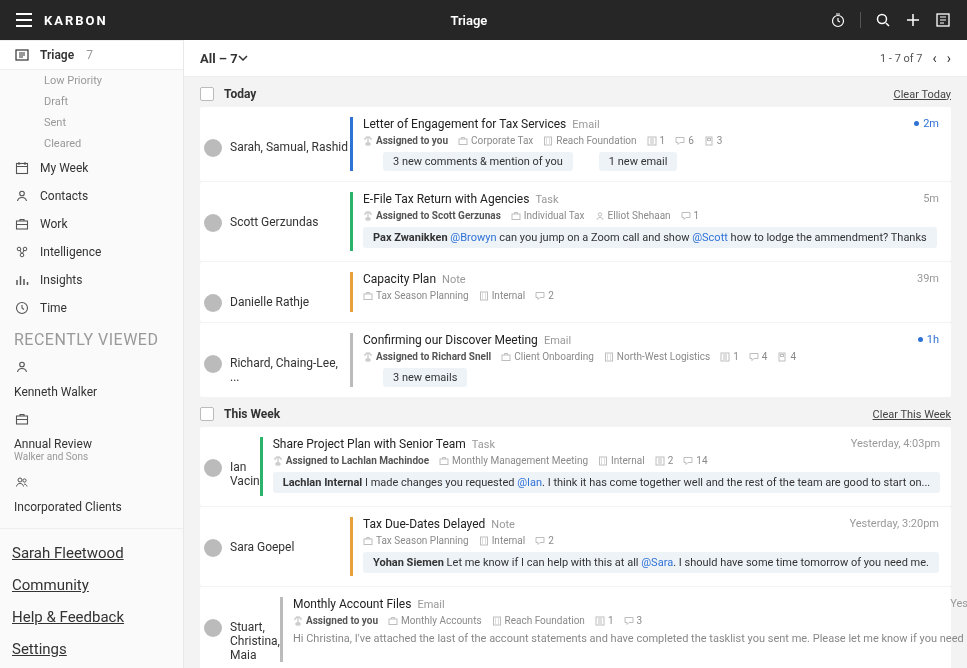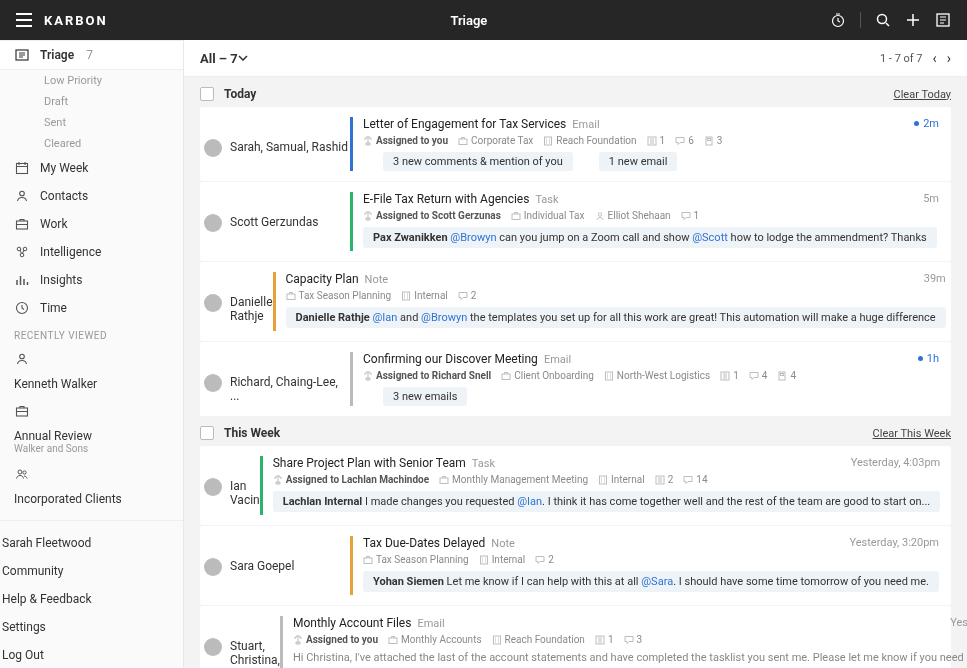--- a/index.html
+++ b/index.html
@@ -12,26 +12,26 @@
 .top-actions { display: flex; gap: 14px; align-items: center; }
 .top-actions .sep { width: 1px; height: 16px; background: #555; }
 .icon { display: inline-flex; width: 16px; height: 16px; align-items: center; justify-content: center; }
 .body { flex: 1; display: flex; overflow: hidden; }
 .sidebar { width: 184px; border-right: 1px solid #e8e8e8; background: #fafafa; display: flex; flex-direction: column; overflow-y: auto; }
 .side-item { display: flex; align-items: center; padding: 6px 14px; gap: 10px; font-size: 12px; color: #333; cursor: pointer; }
 .side-item.active { background: #fff; font-weight: 600; border-top: 1px solid #eee; border-bottom: 1px solid #eee; }
 .side-item .count { color: #999; margin-left: 2px; font-weight: 400; }
 .side-sub { padding: 4px 14px 4px 44px; font-size: 11px; color: #999; cursor: pointer; }
 .side-section-gap { height: 10px; }
-.side-heading { padding: 8px 14px 4px; font-size: 10px; color: #999; letter-spacing: 0.5px; }
+.side-heading { padding: 8px 14px 4px; font-size: 16px; color: #999; letter-spacing: 0.5px; }
 .recent-item { display: flex; align-items: flex-start; padding: 6px 14px; gap: 10px; cursor: pointer; flex-direction: column; }
 .recent-item .rtxt { display: flex; flex-direction: column; }
 .recent-item .r1 { font-size: 12px; color: #333; }
 .recent-item .r2 { font-size: 10px; color: #999; }
-.side-link { padding: 7px 2px; font-size: 12px; color: #333; cursor: pointer; }
+.side-link { padding: 7px 12px; font-size: 15px; color: #333; cursor: pointer; text-decoration: underline; }
 .side-divider { border-top: 1px solid #eee; margin: 8px 0; }
 .main { flex: 1; display: flex; flex-direction: column; background: #f3f3f3; overflow-y: auto; }
 .main-header { background: #fff; border-bottom: 1px solid #eee; padding: 10px 16px; display: flex; align-items: center; justify-content: space-between; }
 .filter { font-weight: 700; font-size: 13px; display: flex; align-items: center; cursor: pointer; }
 .pager { display: flex; align-items: center; gap: 10px; color: #555; font-size: 11px; }
 .pager .nav { cursor: pointer; font-size: 14px; color: #333; }
 .section { padding: 0 16px; }
 .sec-head { display: flex; align-items: center; padding: 10px 0 6px; }
 .sec-head .chk { width: 14px; height: 14px; border: 1px solid #bbb; border-radius: 2px; margin-right: 10px; background: #fff; }
 .sec-head .sec-title { font-weight: 700; font-size: 12px; flex: 1; }
@@ -378,21 +378,21 @@
                       <path d="M3 3h1M6 3h1M3 5h1M6 5h1M3 7h1M6 7h1" stroke="#888"></path>
                     </svg>
                     <span>Internal</span>
                   </span>
                   <span class="m">
                     <svg class="ico" viewBox="0 0 10 10">
                       <path d="M1 1.5h8v5h-4l-2 2v-2h-2z" fill="none" stroke="#888"></path>
                     </svg>
                     <span>2</span>
                   </span>
-                </div><div class="msg"><span class="mname">Danielle Rathje</span> <span class="mention">@Ian</span> and <span class="mention">@Browyn</span> the templates you set up for all this work are great! This automation will make a huge difference</div></div>
+                </div></div>
             </div>
             <div class="item">
               <div class="item-left">
                 <span class="avatar"></span>
                 <span class="who">Richard, Chaing-Lee, ...</span>
               </div>
               <div class="item-body grey">
                 <div class="time blue">
                   <span class="dot"></span>
                   <span>1h</span>

